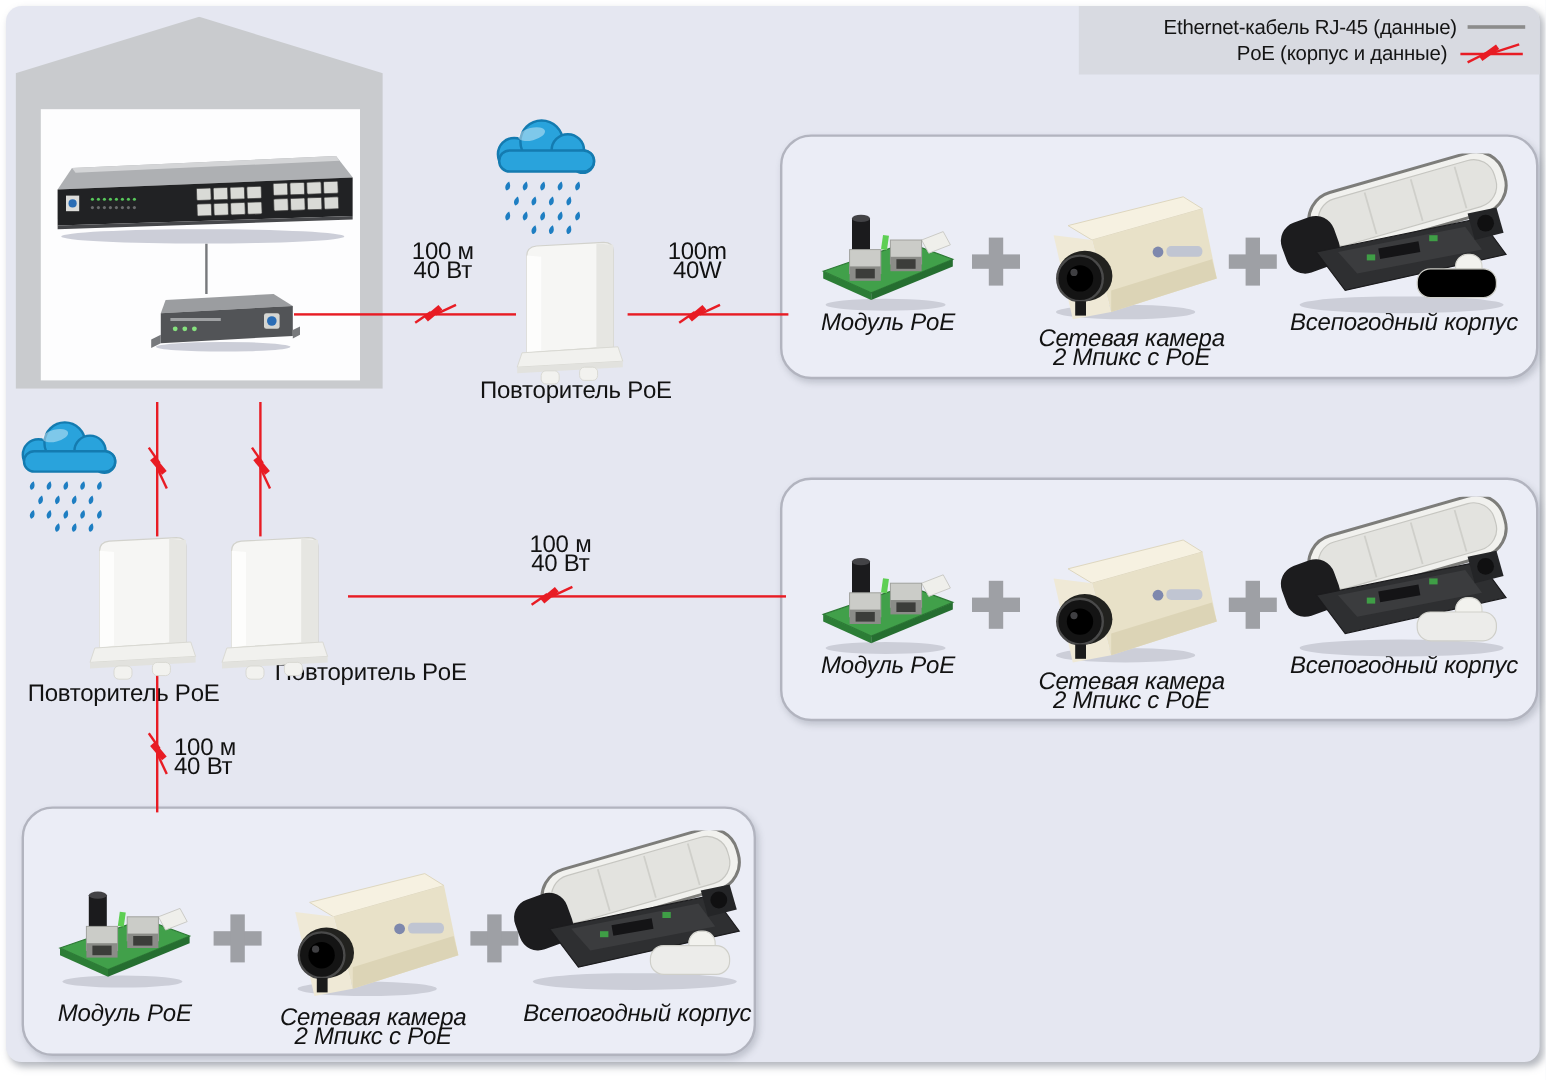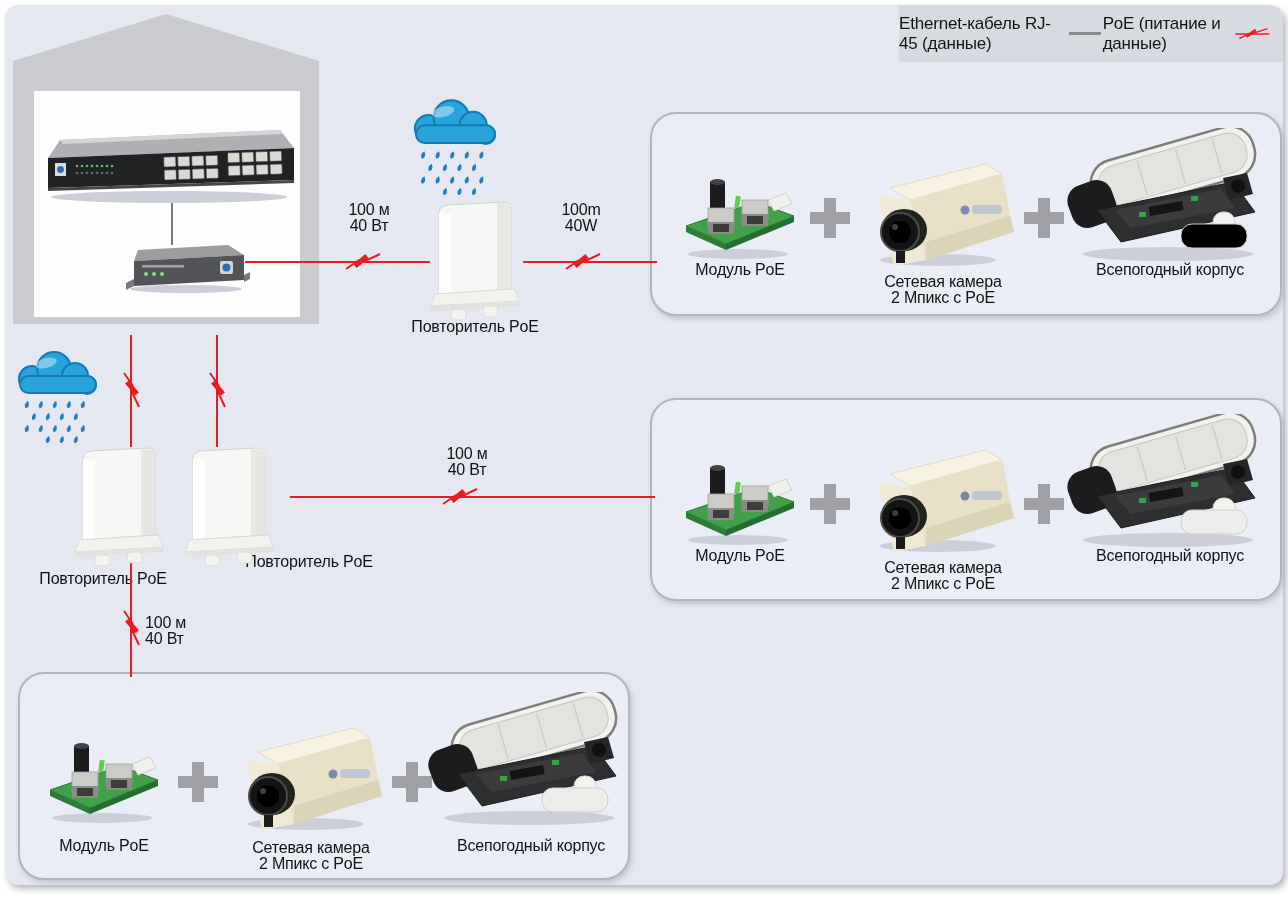--- a/index.html
+++ b/index.html
@@ -1,57 +1,57 @@
 <!DOCTYPE html>
 <html><head>
 <meta charset="utf-8">
 <style>
   * { margin:0; padding:0; box-sizing:border-box; }
   html,body { width:1288px; height:900px; background:#ffffff;
     font-family:"Liberation Sans", sans-serif; position:relative; overflow:hidden; color:#141414; }
   .panel { position:absolute; left:5px; top:5px; width:1278px; height:880px;
     background:#e5e7f1; border-radius:13px; box-shadow:3px 4px 6px rgba(110,115,130,.5); }
   .abs { position:absolute; }
-  .lbl { position:absolute; font-size:16px; line-height:19px; text-align:center;
+  .lbl { position:absolute; font-size:20px; line-height:19px; text-align:center;
     letter-spacing:-0.2px; color:#121212; white-space:nowrap; }
   .lbl2 { line-height:16px; }
   .lbl-left { text-align:left; }
   .redline { position:absolute; background:#e81c24; height:2px; z-index:4; }
   .redline.v { width:2px; }
   .grayline { position:absolute; background:#77797c; width:2px; z-index:3; }
   .bolt { position:absolute; width:36px; height:22px; z-index:6; }
   .bolt svg { display:block; }
   .bolt.v { transform:rotate(90deg); }
   .device { position:absolute; z-index:5; }
   .group { position:absolute; border:2px solid #b2b4bf; border-radius:26px;
-    background:#ebedf6; box-shadow:2px 3px 5px rgba(110,115,130,.3); z-index:2; }
+    background:#ebedf6; box-shadow:2px 3px 5px rgba(110,115,130,.3); z-index:2;font-style:italic; }
   .plus { position:absolute; width:40px; height:40px; z-index:5; }
   .plus::before { content:""; position:absolute; left:0; top:14px; width:40px; height:12px; background:#9ea0a5; }
   .plus::after  { content:""; position:absolute; left:14px; top:0; width:12px; height:40px; background:#9ea0a5; }
   .legend { position:absolute; right:0; top:0; width:384px; height:57px; background:#d8dae1;
-    border-top-right-radius:13px; display:flex; flex-direction:row; justify-content:center;
+    border-top-right-radius:13px; display:flex; flex-direction:column; justify-content:center;
     gap:2px; padding-right:12px; z-index:7; }
   .legend-row { display:flex; justify-content:flex-end; align-items:center; gap:9px;
     font-size:17px; letter-spacing:-0.2px; }
   .eth-swatch { width:48px; height:3px; background:#8c8c8c; }
   .house-label { font-size:18px; }
   .cloud { position:absolute; z-index:3; }
 </style>
 </head>
 <body>
 
 <div class="panel">
 
   <div class="legend">
     <div class="legend-row">
       <span>Ethernet-кабель RJ-45 (данные)</span>
       <span class="eth-swatch"></span>
     </div>
     <div class="legend-row">
-      <span>PoE (питание и данные)</span>
+      <span>PoE (корпус и данные)</span>
       <svg width="56" height="20" viewBox="0 0 56 20">
         <path d="M2,10 H54" stroke="#e81c24" stroke-width="2" fill="none"></path>
         <path d="M8,17 L24,9" stroke="#e81c24" stroke-width="2" fill="none"></path>
         <path d="M19,14 L33,4" stroke="#e81c24" stroke-width="4.5" fill="none"></path>
         <path d="M29,9 L51,2" stroke="#e81c24" stroke-width="2" fill="none"></path>
       </svg>
     </div>
   </div>
 
   <svg class="abs" style="left:8px;top:9px;z-index:1" width="306" height="310" viewBox="0 0 306 310">

